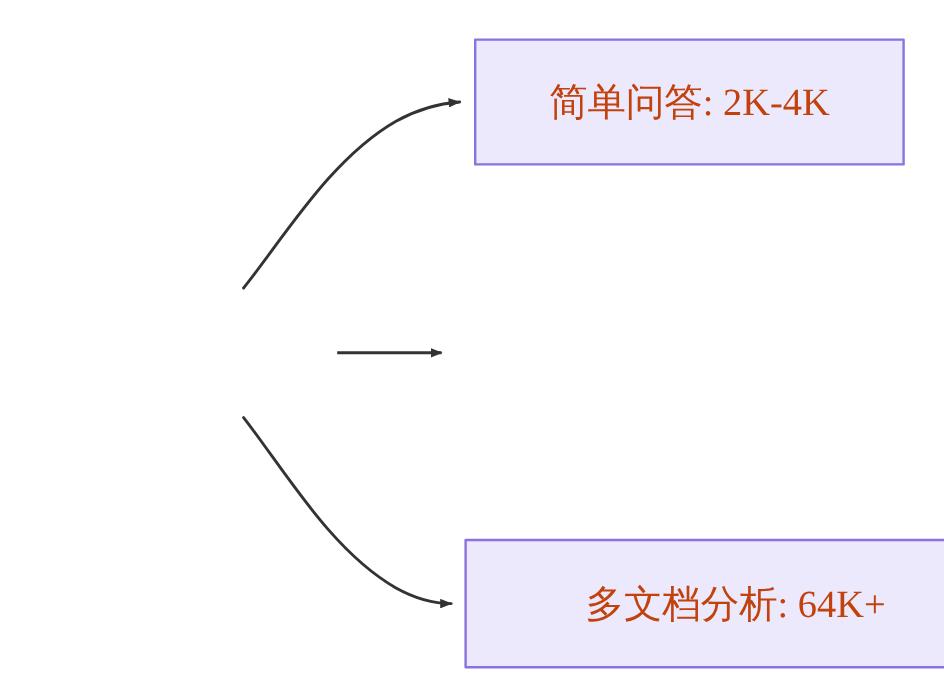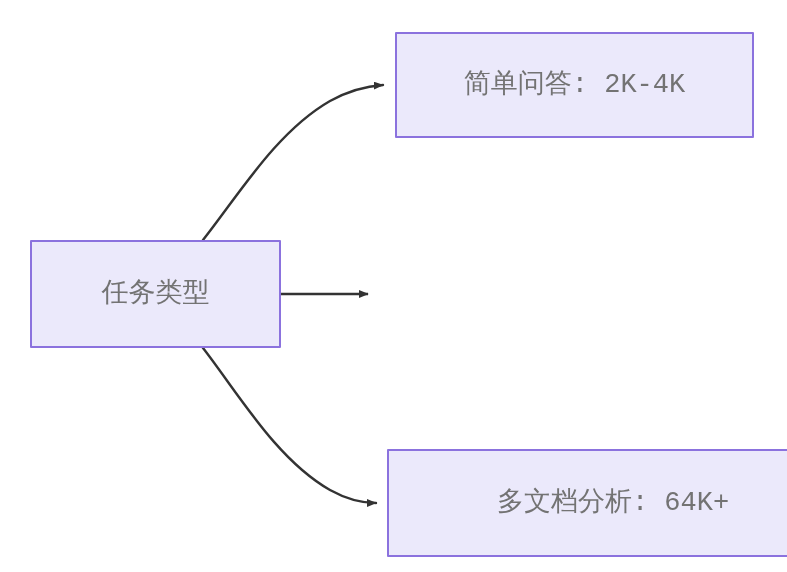--- a/index.html
+++ b/index.html
@@ -31,27 +31,27 @@
     box-sizing: border-box;
     background: #ebe9fb;
     border: 2px solid #8b72de;
     border-radius: 1px;
     display: flex;
     align-items: center;
     justify-content: center;
     text-align: center;
   }
   .node-label {
-    color: #737373;
-    font-size: 27px;
+    color: #c2410c;
+    font-size: 32px;
     font-weight: 400;
     line-height: 1.2;
     letter-spacing: 0px;
     white-space: nowrap;
-    font-family: Liberation Mono, monospace;
+    font-family: Liberation Serif, serif;
   }
   #node-source {
     left: 30px;
     top: 240px;
     width: 251px;
     height: 108px;
   }
   #node-simple-qa {
     left: 395px;
     top: 32px;
@@ -83,23 +83,20 @@
       </marker>
     </defs>
 
     <path d="M 203 240 C 238 196, 276 132, 330 101 C 350 90, 368 86, 383 85" fill="none" stroke="#333333" stroke-width="2.4" stroke-linecap="round" marker-end="url(#arrowhead)"></path>
 
     <path d="M 281 294 L 368 294" fill="none" stroke="#333333" stroke-width="2.4" stroke-linecap="butt" marker-end="url(#arrowhead)"></path>
 
     <path d="M 203 348 C 238 393, 276 459, 330 490 C 348 500, 364 503, 376 503" fill="none" stroke="#333333" stroke-width="2.4" stroke-linecap="round" marker-end="url(#arrowhead)"></path>
   </svg>
 
-  <div class="node" id="node-source">
-    <span class="node-label">任务类型</span>
-  </div>
 
   <div class="node" id="node-simple-qa">
     <span class="node-label">简单问答: 2K-4K</span>
   </div>
 
 
   <div class="node" id="node-multi-doc">
     <span class="node-label">多文档分析: 64K+</span>
   </div>
 

